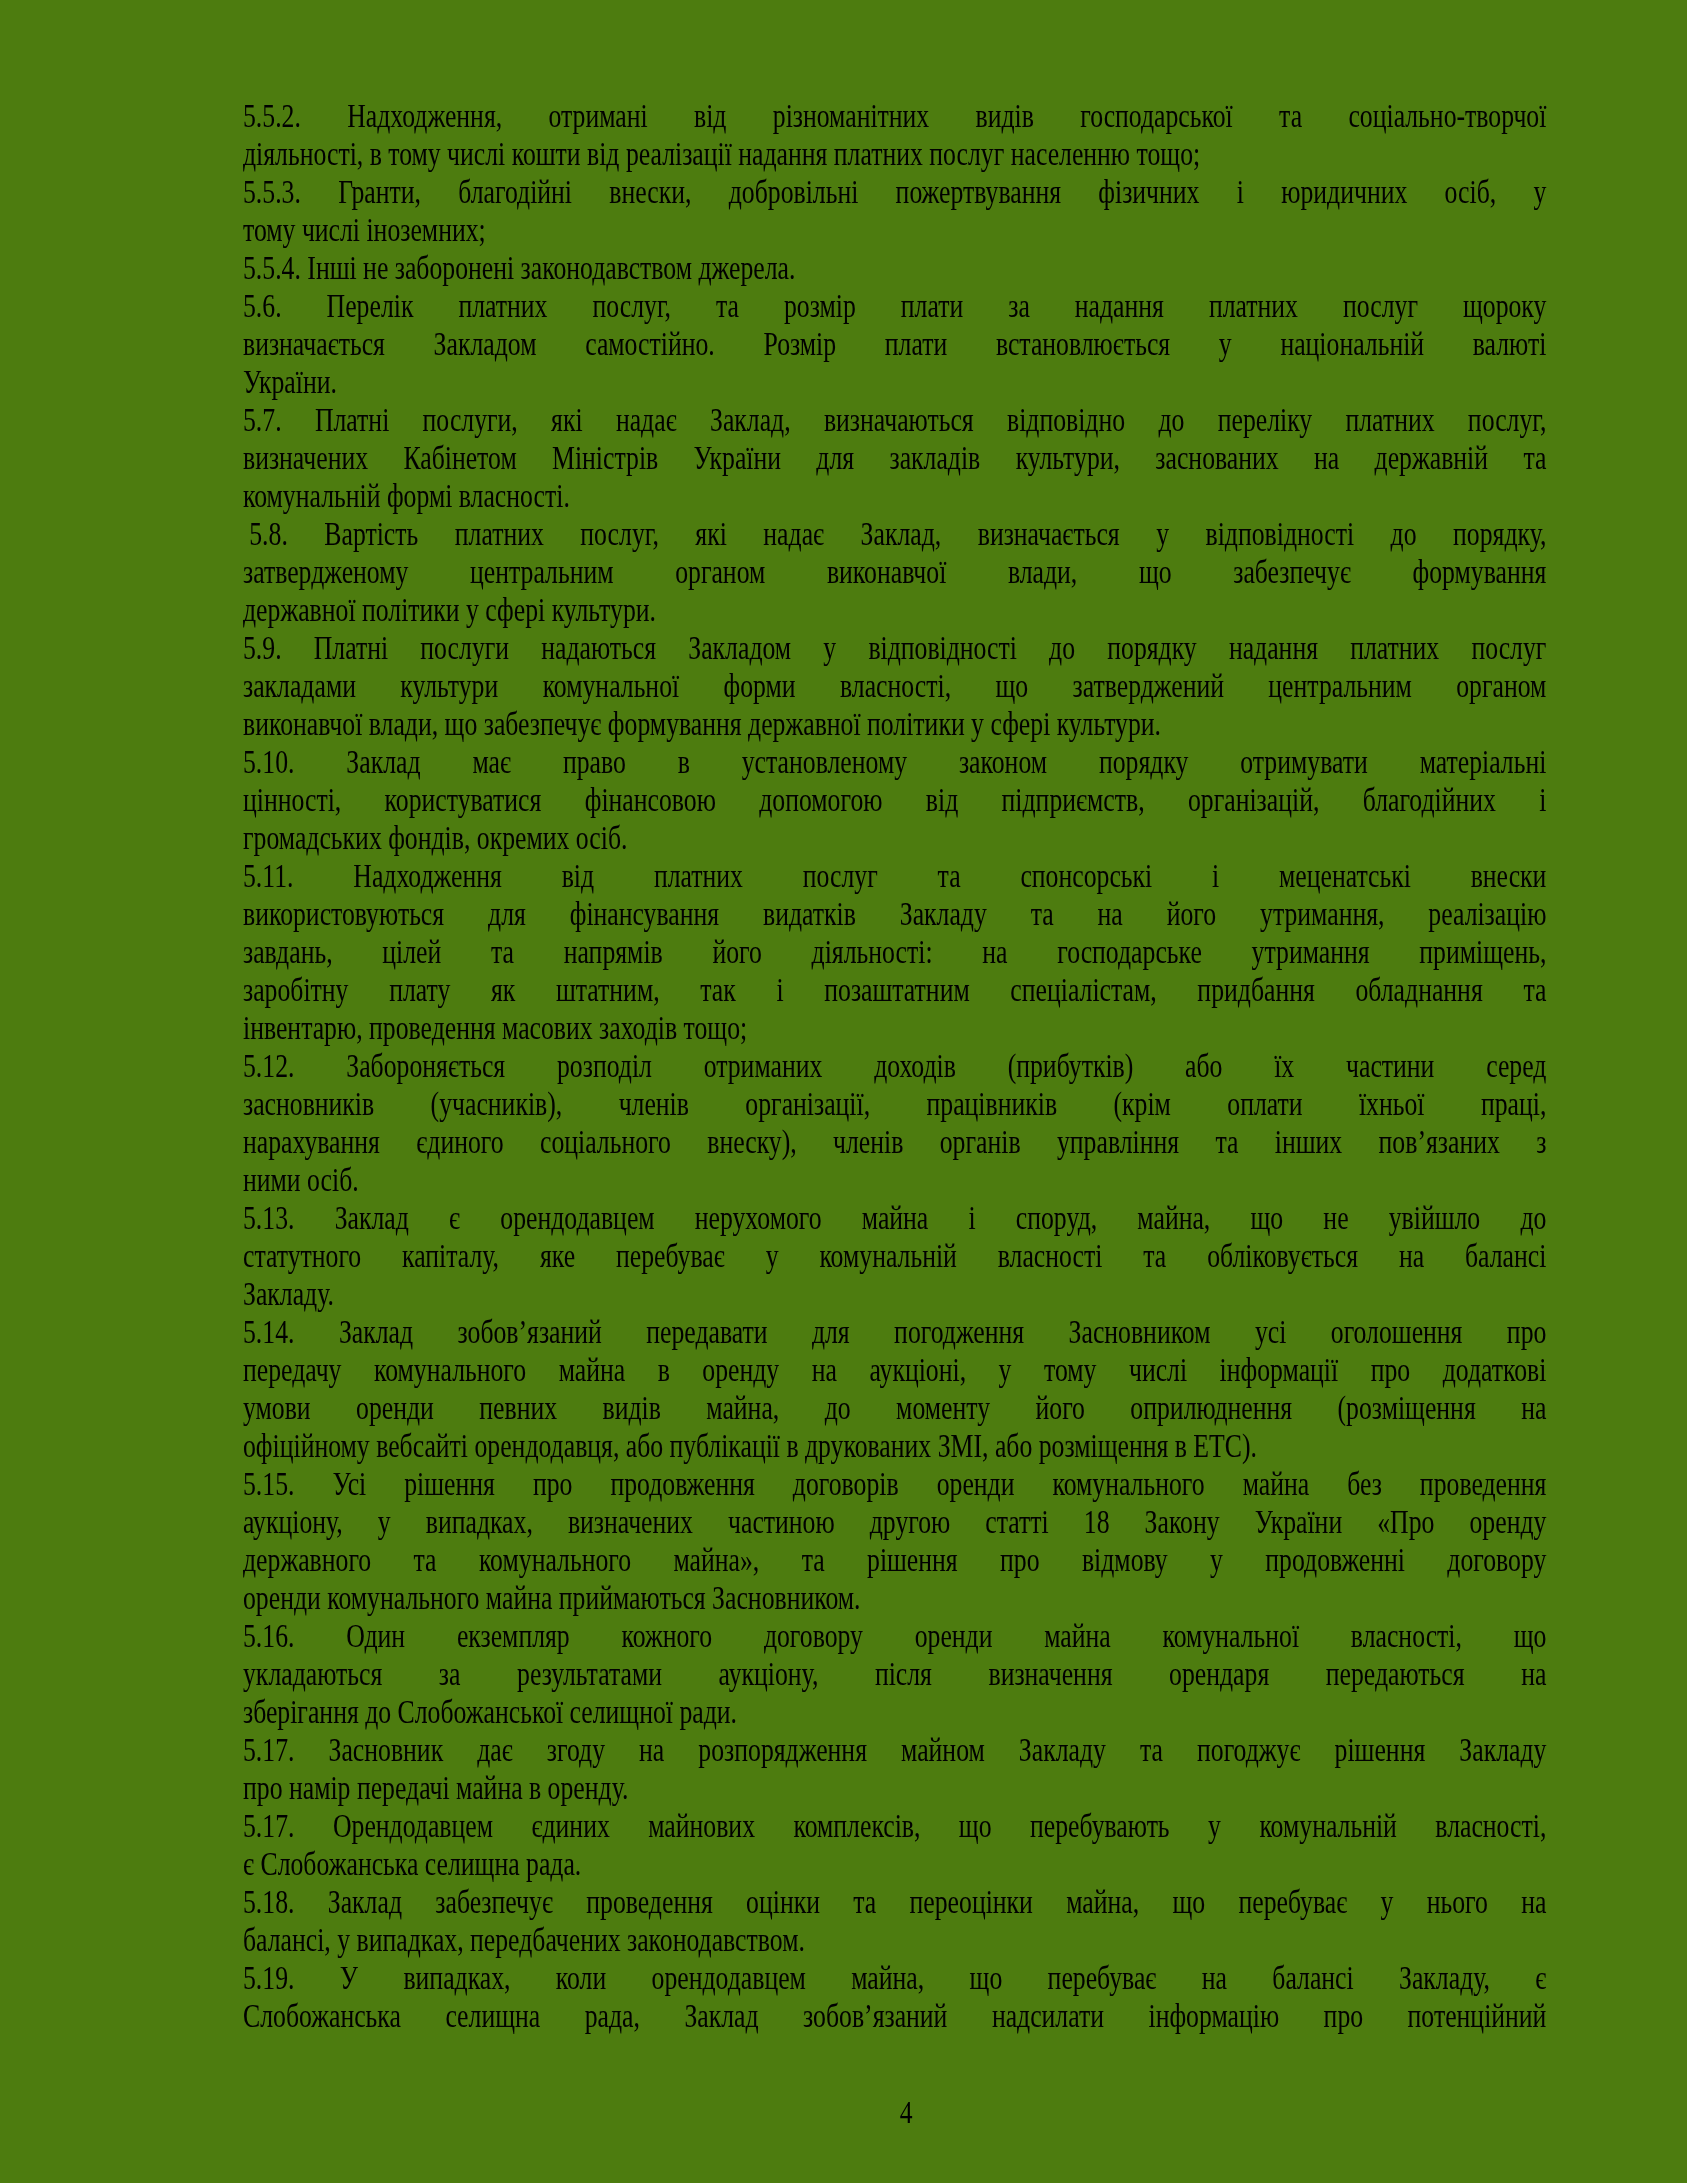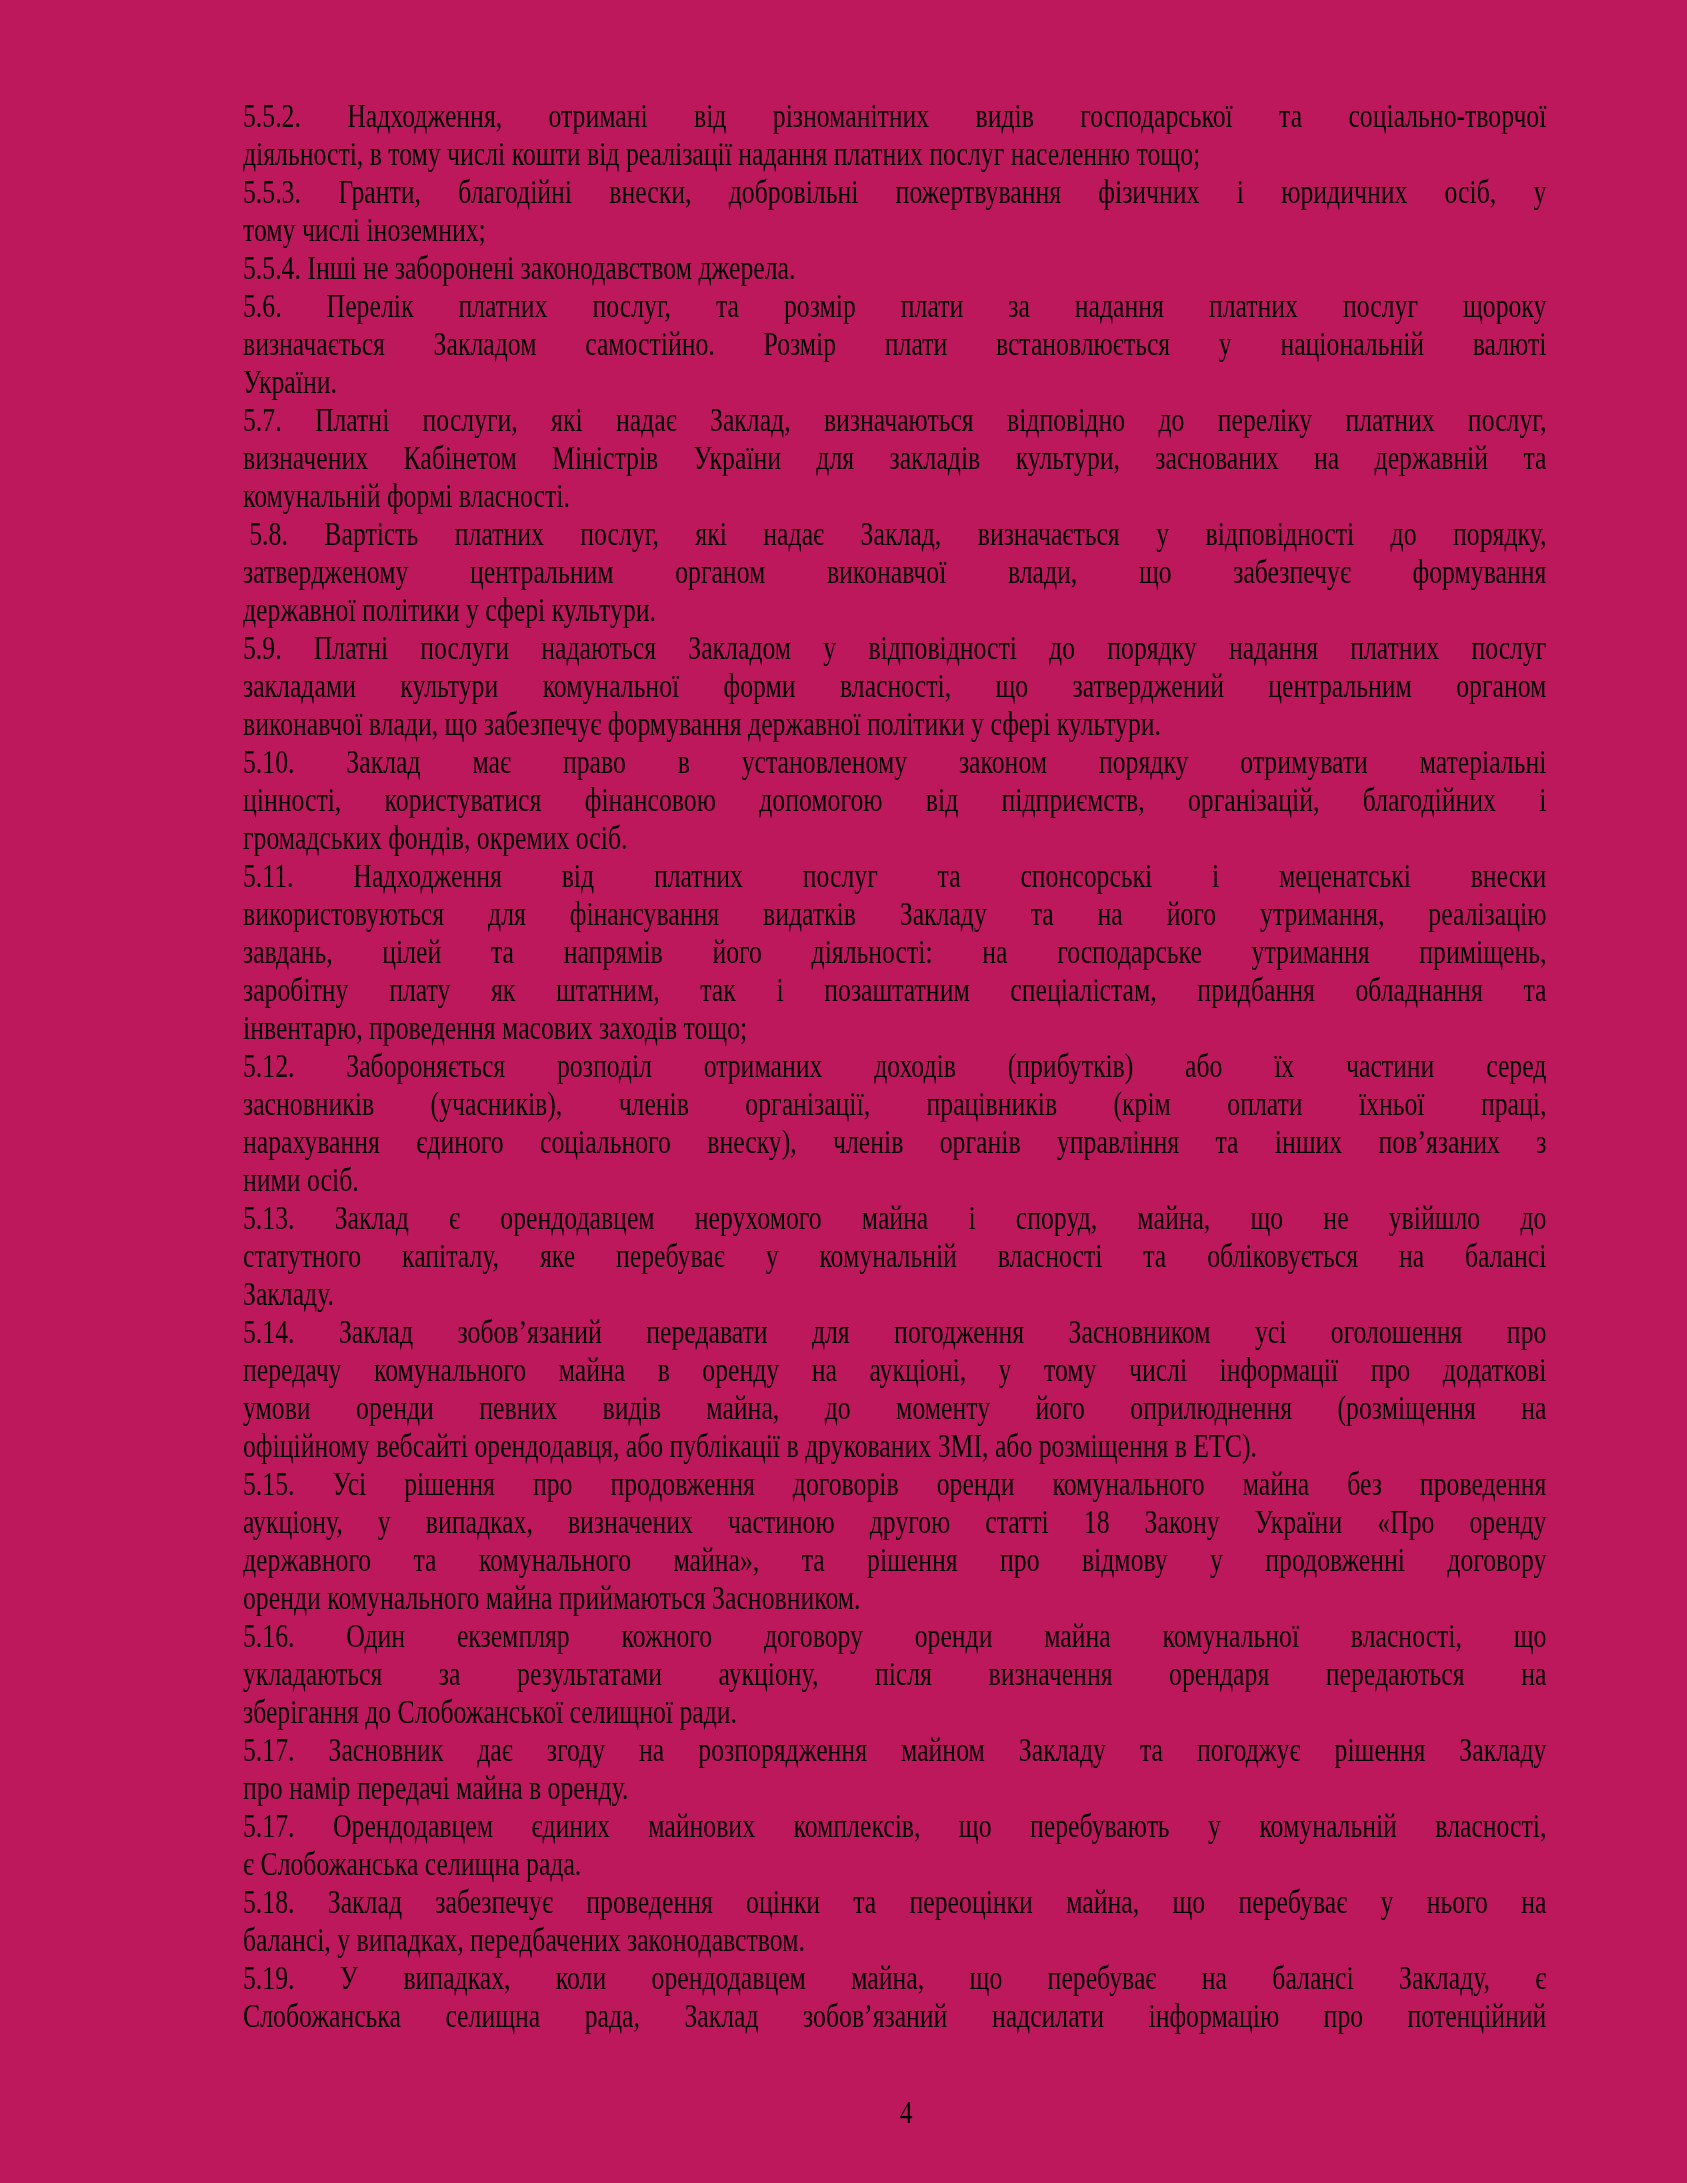--- a/index.html
+++ b/index.html
@@ -1,17 +1,17 @@
 <!DOCTYPE html>
 <html style="font-size:10.6px"><head>
 <meta charset="utf-8">
 <style>
   html, body { margin:0; padding:0; background:#ffffff; }
   body { width:1687px; height:2183px; position:relative; overflow:hidden; }
-  .page { position:absolute; left:0; top:0; width:1687px; height:2183px; background:#be185d; }
+  .page { position:absolute; left:0; top:0; width:1687px; height:2183px; background:#4d7c0f; }
   .text { position:absolute; left:243px; top:97px; width:1389px; }
   .line {
     height:38px; line-height:38px;
     font-family:"Liberation Serif", serif; font-size:33px; color:#000;
     white-space:nowrap; transform-origin:left top; transform:scaleX(0.78);
     width:1671px; text-align:justify; text-align-last:justify;
   }
   .line.last { text-align-last:left; }
   .line.indent { padding-left:8px; box-sizing:border-box; }
   .pagenum {

